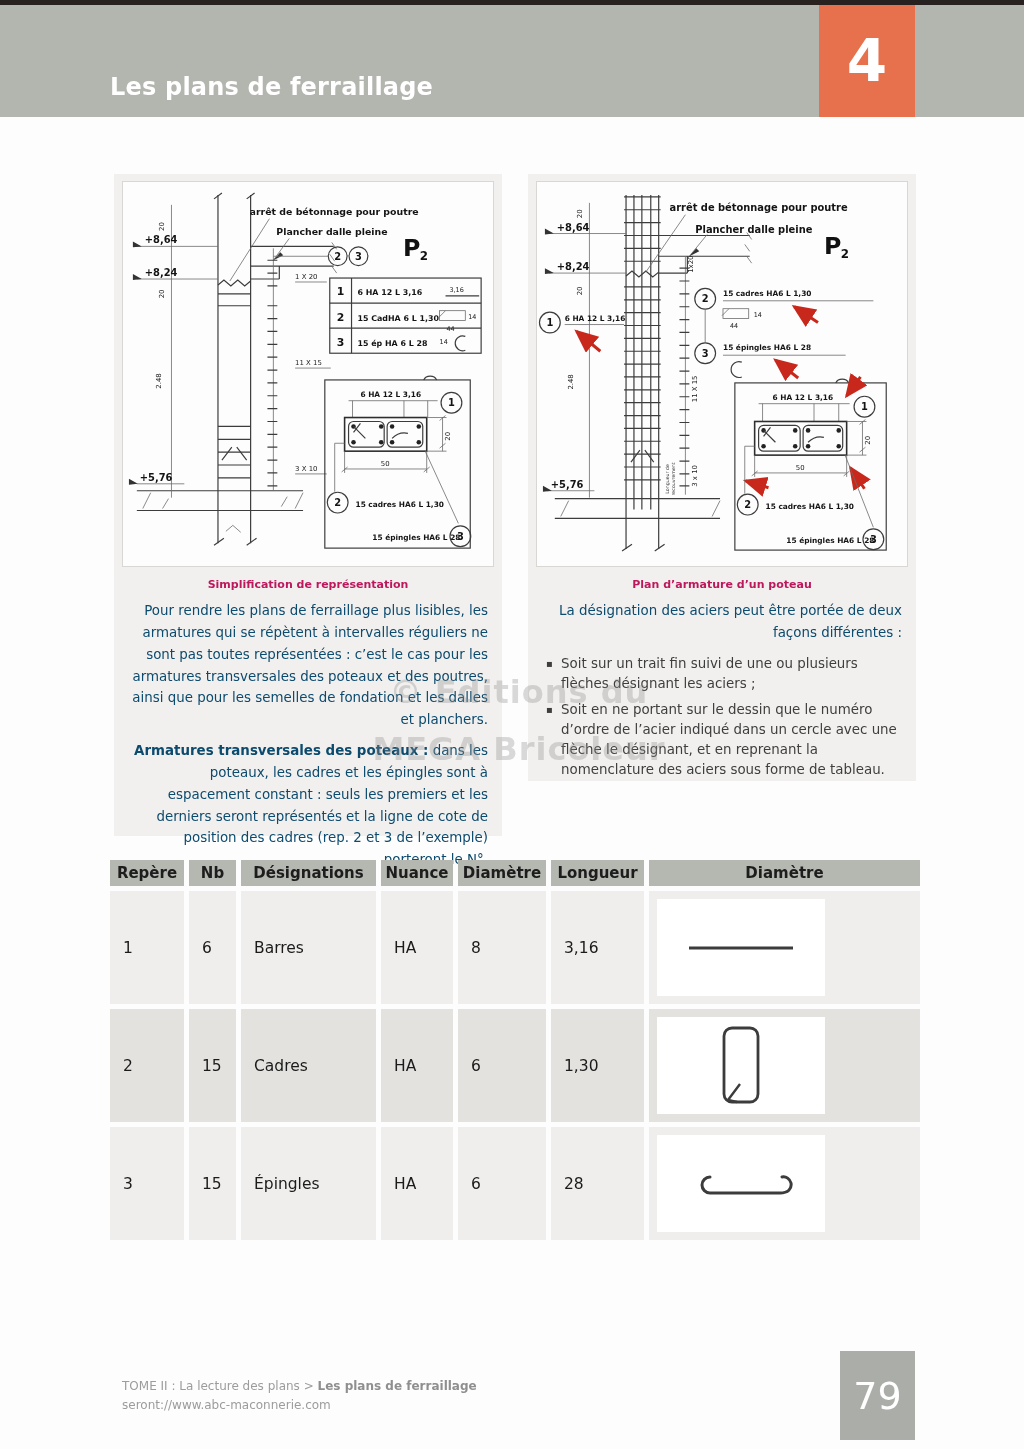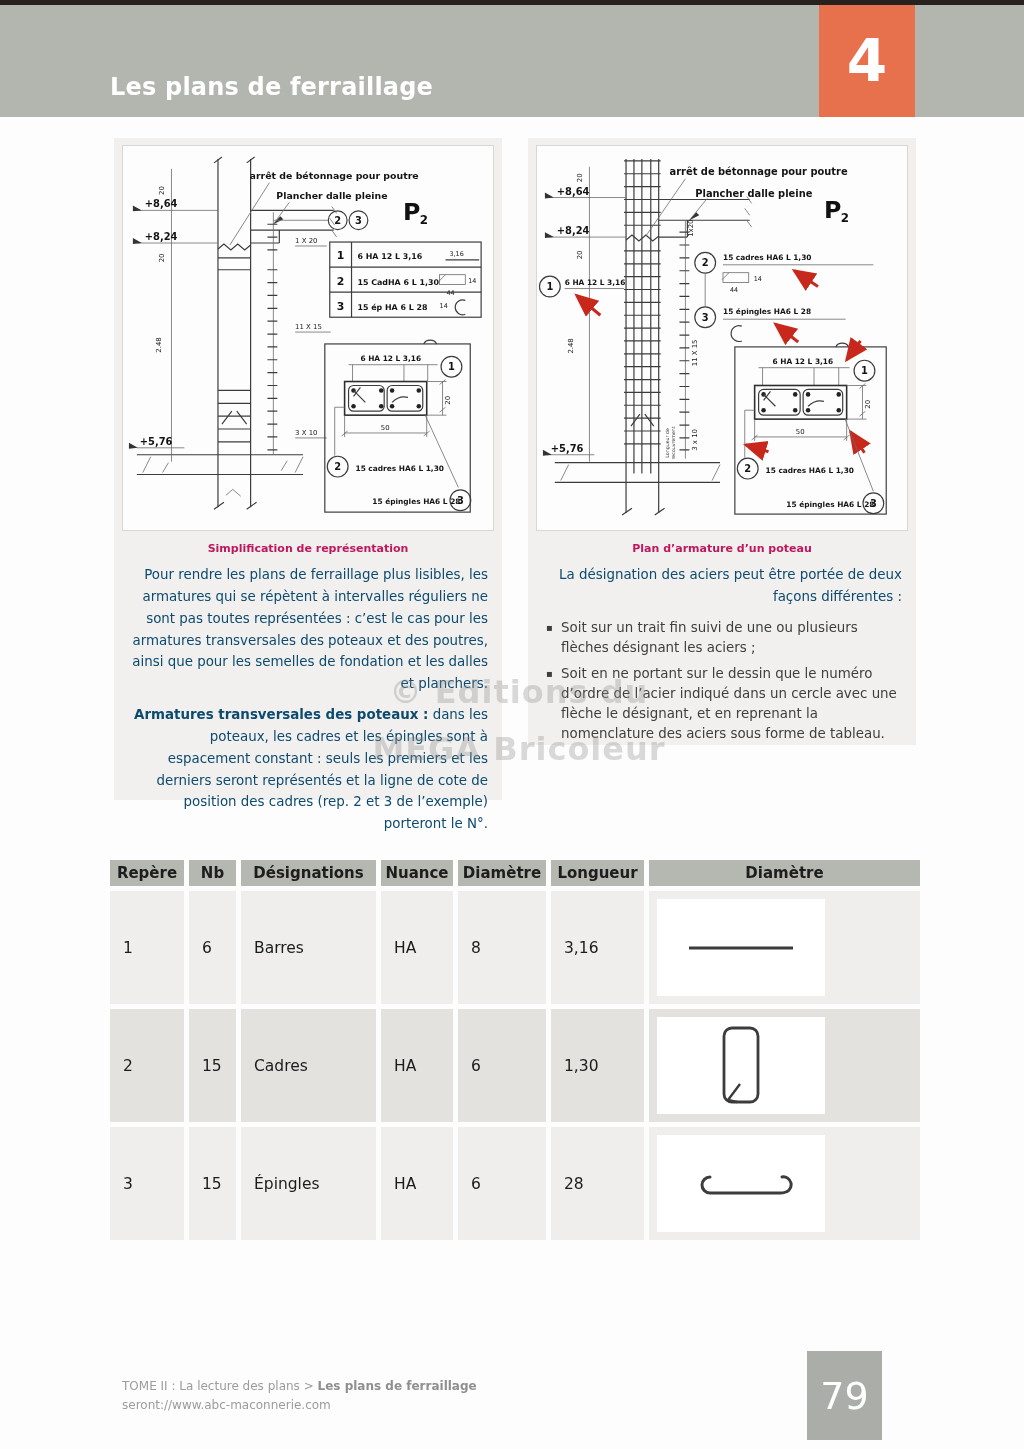--- a/index.html
+++ b/index.html
@@ -5,21 +5,21 @@
   html,body{margin:0;padding:0;background:#fff;}
   #page{position:relative;width:1024px;height:1449px;background:#fdfdfd;overflow:hidden;
         font-family:"DejaVu Sans","Liberation Sans",sans-serif;padding-left:12px;}
   
   .topbar{position:absolute;left:0;top:0;width:1024px;height:5px;background:#27221f;}
   .band{position:absolute;left:0;top:5px;width:1024px;height:112px;background:#b3b5af;}
   .band-title{position:absolute;left:110px;bottom:16px;font-size:24px;font-weight:bold;color:#fff;letter-spacing:.2px;}
   .chapter{position:absolute;left:819px;top:0;width:96px;height:112px;background:#e7714c;
            display:flex;align-items:center;justify-content:center;font-size:58px;font-weight:bold;color:#fff;}
   
-  .card{position:absolute;background:#f1f0ee;}
+  .card{position:absolute;background:#f1f0ee;margin-top:36px;}
   .card-left{left:114px;top:138px;width:388px;height:662px;}
   .card-right{left:528px;top:138px;width:388px;height:607px;}
   .diagram-box{margin:7px auto 0 auto;width:372px;height:386px;background:#fdfdfd;border:1px solid #d9d7d3;box-sizing:border-box;}
   .caption{margin-top:11px;text-align:center;font-size:11px;font-weight:bold;color:#be185d;}
   .ptext{margin:9px 14px 0 14px;font-size:13.4px;line-height:1.63;color:#0c4a6e;text-align:right;}
   .blist{margin:10px 14px 0 18px;}
   .bullet{display:flex;font-size:13.4px;line-height:1.5;color:#3e3e3e;margin-top:6px;}
   .bullet .mk{width:15px;flex:0 0 15px;font-size:10px;padding-top:2px;color:#3e3e3e;}
   
   .watermark{position:absolute;left:7px;top:664px;width:1024px;text-align:center;z-index:5;
@@ -31,21 +31,21 @@
   .tbl .h{background:#b5b7b1;height:26px;display:flex;align-items:center;justify-content:center;
           font-weight:bold;font-size:15px;color:#1d1d1d;}
   .tbl .c{height:113px;display:flex;align-items:center;padding-left:13px;box-sizing:border-box;
           font-size:15.5px;color:#1b1b1b;}
   .rowA{background:#efeeec;} .rowB{background:#e3e2df;}
   .c.fac{padding-left:8px;}
   .shape-box{width:168px;height:97px;background:#ffffff;display:flex;align-items:center;justify-content:center;}
   
   .footer{position:absolute;left:122px;top:1377px;font-size:12px;color:#9c9c9c;line-height:1.6;}
   .footer b{color:#8f8f8f;}
-  .pagebox{position:absolute;left:807px;top:1351px;width:75px;height:89px;background:#abaea8;
+  .pagebox{position:absolute;left:840px;top:1351px;width:75px;height:89px;background:#abaea8;
            display:flex;align-items:center;justify-content:center;font-size:38px;color:#fff;}
   
   svg .dt{font:bold 9.5px "DejaVu Sans",sans-serif;fill:#141414;}
   svg .dt2{font:bold 10px "DejaVu Sans",sans-serif;fill:#141414;}
   svg .dm{font:bold 10px "DejaVu Sans",sans-serif;fill:#141414;}
   svg .dd{font:7px "DejaVu Sans",sans-serif;fill:#222;}
   svg .db{font:bold 10px "DejaVu Sans",sans-serif;fill:#141414;text-anchor:middle;}
   svg .dn{font:bold 8px "DejaVu Sans",sans-serif;fill:#141414;}
   svg .dnum{font:bold 11px "DejaVu Sans",sans-serif;fill:#141414;text-anchor:middle;}
   svg .dx{font:6.5px "DejaVu Sans",sans-serif;fill:#222;}

